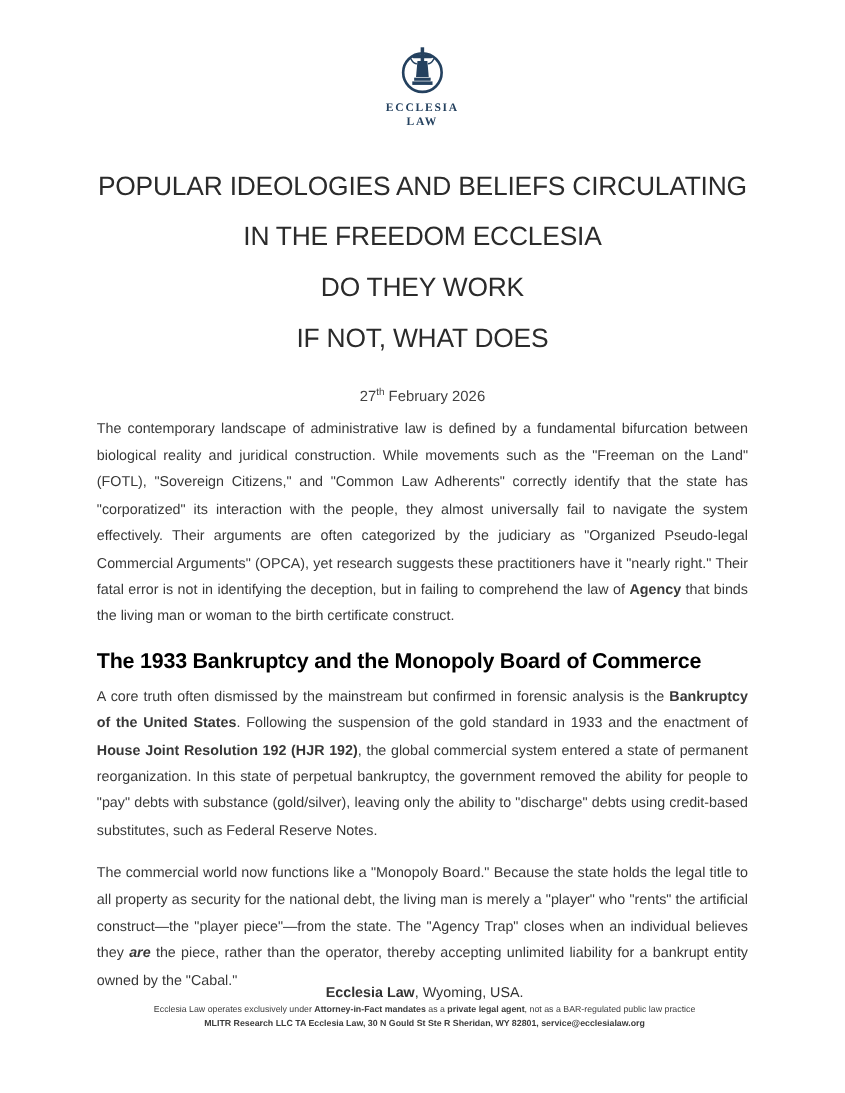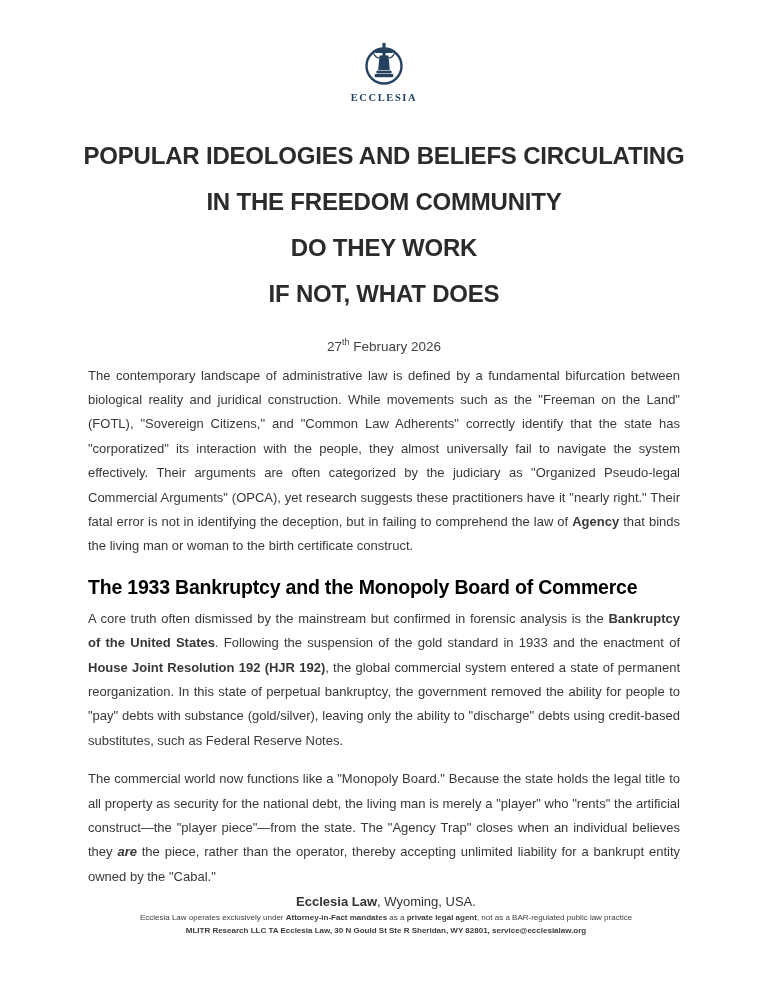--- a/index.html
+++ b/index.html
@@ -23,21 +23,21 @@
     font-weight: 600;
     font-size: 10.5px;
     letter-spacing: 1.6px;
     line-height: 11px;
     margin-top: 2px;
   }
   
   .title-block { margin-top: 30px; text-align: center; }
   .title-line {
     font-size: 24px;
-    font-weight: bold;
+    font-weight: normal;
     line-height: 46px;
     color: #2b2b2b;
     letter-spacing: -0.2px;
     white-space: nowrap;
   }
   .date-line {
     text-align: center;
     font-size: 13.5px;
     color: #3f3f3f;
     margin-top: 17px;
@@ -86,25 +86,26 @@
         <rect x="21.4" y="1" width="3.2" height="16" fill="#24415f"></rect>
         <rect x="14" y="8" width="18" height="3" rx="1" fill="#24415f"></rect>
         <path d="M12.5 11.5 q2.5 4.5 5.5 4.5" stroke="#24415f" fill="none" stroke-width="1.3"></path>
         <path d="M33.5 11.5 q-2.5 4.5 -5.5 4.5" stroke="#24415f" fill="none" stroke-width="1.3"></path>
         <path d="M18.5 13.5 h9 l1.3 14.5 h-11.6 z" fill="#24415f"></path>
         <rect x="15.5" y="28.6" width="15" height="2.8" fill="#24415f"></rect>
         <rect x="13.8" y="32" width="18.4" height="3.2" fill="#24415f"></rect>
       </svg>
     </span>
     <div class="brand-name">ECCLESIA</div>
+    <div class="brand-name">LAW</div>
   </div>
 
   <div class="title-block">
     <div class="title-line">POPULAR IDEOLOGIES AND BELIEFS CIRCULATING</div>
-    <div class="title-line">IN THE FREEDOM COMMUNITY</div>
+    <div class="title-line">IN THE FREEDOM ECCLESIA</div>
     <div class="title-line">DO THEY WORK</div>
     <div class="title-line">IF NOT, WHAT DOES</div>
   </div>
 
   <div class="date-line"><span>27</span><sup>th</sup><span> February 2026</span></div>
 
   <div class="content">
     <p class="body-para"><span>The contemporary landscape of administrative law is defined by a fundamental bifurcation between biological reality and juridical construction. While movements such as the "Freeman on the Land" (FOTL), "Sovereign Citizens," and "Common Law Adherents" correctly identify that the state has "corporatized" its interaction with the people, they almost universally fail to navigate the system effectively. Their arguments are often categorized by the judiciary as "Organized Pseudo-legal Commercial Arguments" (OPCA), yet research suggests these practitioners have it "nearly right." Their fatal error is not in identifying the deception, but in failing to comprehend the law of </span><span class="seg-b">Agency</span><span> that binds the living man or woman to the birth certificate construct.</span></p>
 
     <h2 class="section-heading">The 1933 Bankruptcy and the Monopoly Board of Commerce</h2>

